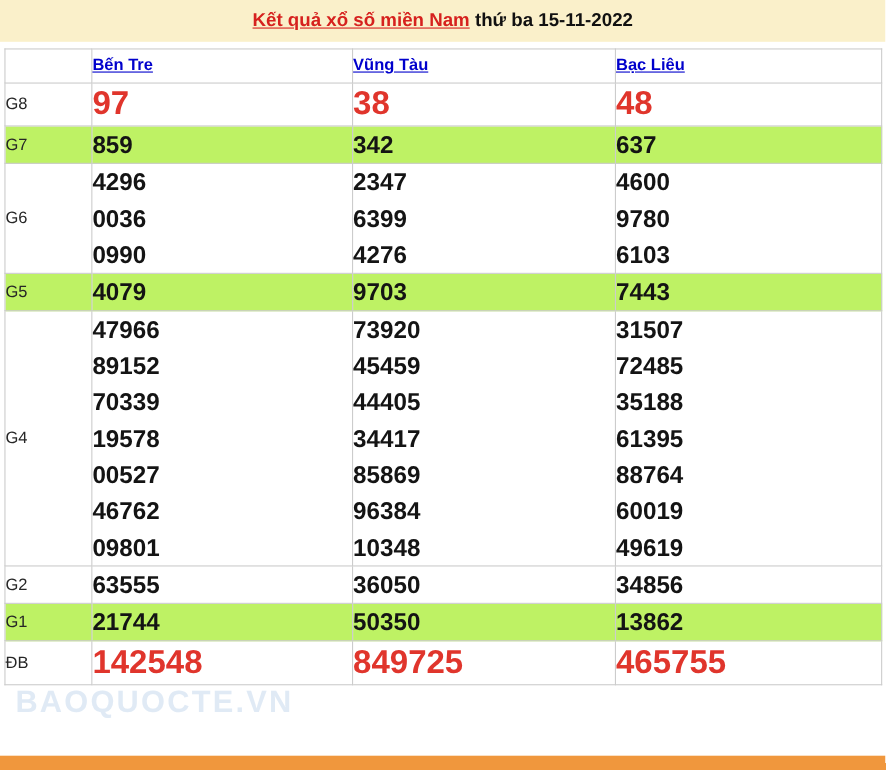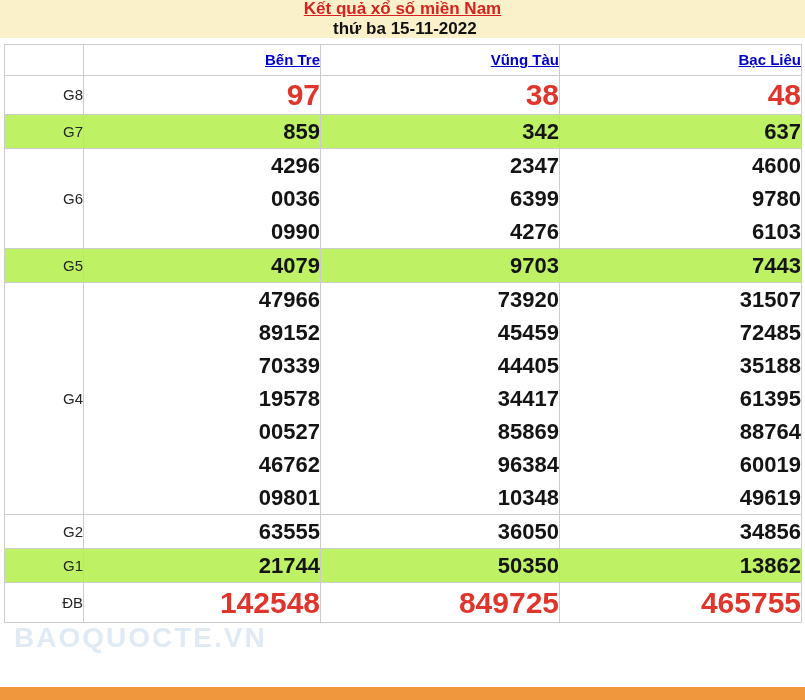--- a/index.html
+++ b/index.html
@@ -10,31 +10,30 @@
     overflow: hidden;
     background: #ffffff;
     font-family: "Liberation Sans", sans-serif;
   }
   .title-bar {
     width: 805px; height: 38px;
     background: #faf0ca;
     display: flex; align-items: center; justify-content: center;
     font-size: 17px; font-weight: bold;
     white-space: pre;
-    flex-direction: column;
   }
   .title-link { color: #d6211e; text-decoration: underline; cursor: pointer; }
   .title-date { color: #111111; }
   table.results {
     border-collapse: collapse;
     table-layout: fixed;
     margin: 6px 0 0 4px;
     width: 797px;
   }
-  .results td { border: 1px solid #cccccc; text-align: right; padding: 0; vertical-align: middle; }
+  .results td { border: 1px solid #cccccc; text-align: left; padding: 0; vertical-align: middle; }
   tr.header-row td { height: 31px; background: #ffffff; }
   .col-head {
     color: #0000cc; font-size: 15px; font-weight: bold;
     text-decoration: underline; cursor: pointer;
   }
   .label { font-size: 15px; color: #262626; }
   .num {
     font-size: 22px; font-weight: bold; color: #141414;
     line-height: 33px;
   }

